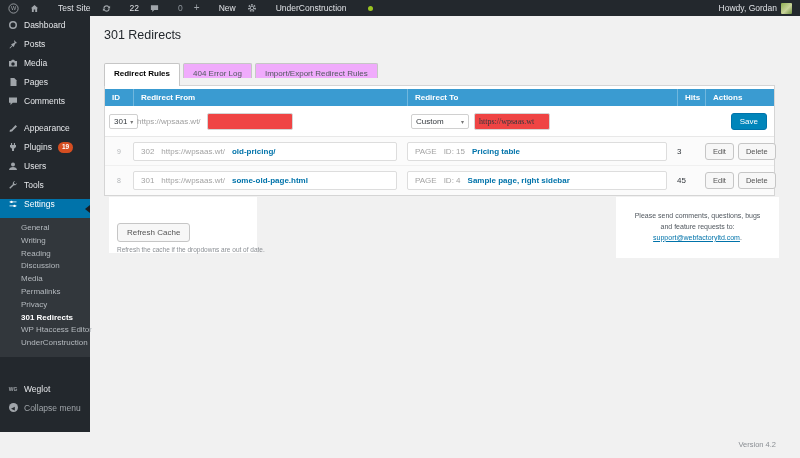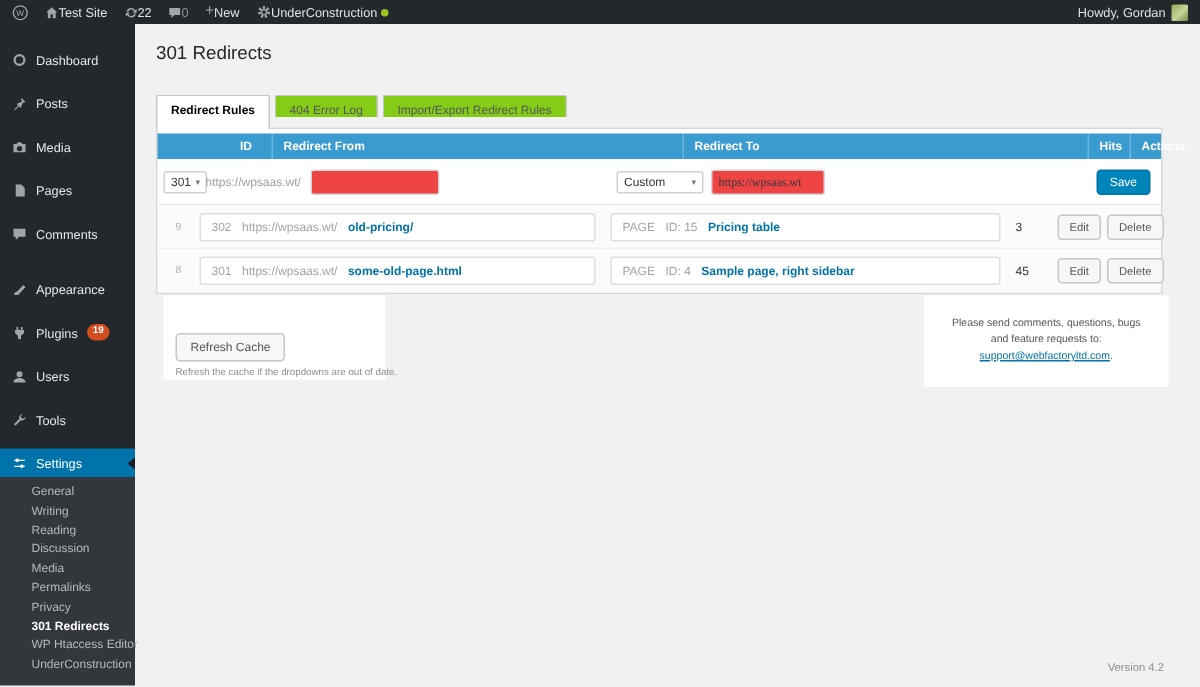--- a/index.html
+++ b/index.html
@@ -3,34 +3,34 @@
 <meta charset="utf-8">
 <style>
   * { margin:0; padding:0; box-sizing:border-box; }
   html,body { width:800px; height:458px; }
   body { font-family:"Liberation Sans", sans-serif; background:#f1f1f1; position:relative; overflow:hidden; }
   #screen { position:absolute; inset:0; width:800px; height:458px; background:#f1f1f1; }
 
   
   #adminbar { position:absolute; top:0; left:0; width:800px; height:16px; background:#23282d;
               display:flex; align-items:center; color:#dfe1e5; font-size:8.5px; padding:0 8px; z-index:50; }
-  .ab-item { display:flex; align-items:center; gap:0; margin-right:11px; cursor:pointer; white-space:nowrap; }
+  .ab-item { display:flex; align-items:center; gap:19px; margin-right:11px; cursor:pointer; white-space:nowrap; }
   .ab-item svg { display:block; }
   .ab-icon { color:#a0a5aa; display:flex; align-items:center; }
   .ab-dim { color:#8f969c; }
   .ab-right { margin-left:auto; display:flex; align-items:center; gap:4px; }
   .ab-dot { width:5px; height:5px; border-radius:50%; background:#9bc421; display:inline-block; margin-left:2px; }
   .ab-avatar { width:11px; height:11px; border-radius:1px;
                background:linear-gradient(135deg,#8fae52 0%,#c8d39a 55%,#6f8f3f 100%); }
   .ab-plus { font-size:10px; color:#a0a5aa; line-height:1; }
 
   
   #sidebar { position:absolute; top:16px; left:0; width:90px; height:416px; background:#23282d;
              color:#e5e7ea; font-size:8.5px; padding-top:4px; }
-  .menu-item { display:flex; align-items:center; gap:6px; height:19px; padding:0 0 0 8px; cursor:pointer; position:relative;margin-top:10px; }
+  .menu-item { display:flex; align-items:flex-start; gap:6px; height:19px; padding:0 0 0 8px; cursor:pointer; position:relative; }
   .menu-item .mi-icon { width:10px; height:10px; color:#a0a5aa; flex:0 0 10px; display:flex; align-items:center; justify-content:center; }
   .menu-item .mi-icon svg { width:10px; height:10px; display:block; }
   .menu-sep { height:8px; }
   .menu-item.current { background:#0073aa; color:#fff; }
   .menu-item.current .mi-icon { color:#fff; }
   .menu-item.current::after { content:""; position:absolute; right:0; top:50%; margin-top:-4px;
       border-top:4px solid transparent; border-bottom:4px solid transparent; border-right:5px solid #191e23; }
   .badge { background:#d54e21; color:#fff; font-size:6.5px; line-height:1; padding:2px 4px; border-radius:7px; font-weight:bold; }
   #submenu { background:#32373c; padding:4px 0 7px 0; }
   .sub-item { display:block; color:#b4b9be; font-size:8px; line-height:12.8px; padding-left:21px; cursor:pointer; white-space:nowrap; }
@@ -39,28 +39,28 @@
   .wg-icon { font-size:5px; font-weight:bold; color:#a0a5aa; letter-spacing:0; }
   .collapse-circle { width:9px; height:9px; border-radius:50%; background:#a0a5aa; color:#23282d;
                      font-size:5px; display:flex; align-items:center; justify-content:center; }
   .dim-label { color:#a0a5aa; }
 
   
   #content { position:absolute; top:16px; left:90px; width:710px; height:442px; }
   #page-title { position:absolute; top:12px; left:14px; font-size:12.5px; font-weight:400; color:#23282d; }
 
   #tabs { position:absolute; top:47px; left:14px; display:flex;justify-content:flex-end; }
-  .tab { font-size:8px; color:#50575e; background:#84cc16; border:1px solid #c6c6c6; border-bottom:none;
+  .tab { font-size:8px; color:#50575e; background:#f0abfc; border:1px solid #c6c6c6; border-bottom:none;
          padding:5px 9px 5px 9px; margin-right:3px; cursor:pointer; border-radius:2px 2px 0 0; height:15px; }
   .tab.active { background:#fff; color:#000; font-weight:bold; height:23px; position:relative; z-index:2; }
 
   #table { position:absolute; top:69px; left:14px; width:671px; background:#fff; border:1px solid #d5d5d5;
            padding-top:3px; z-index:1; }
   .trow { display:grid; grid-template-columns:28px 274px 270px 28px 1fr; align-items:center; }
-  .thead { background:#3a9bd1; height:17px; color:#fff; font-weight:bold; font-size:8px;padding-left:48px; }
+  .thead { background:#3a9bd1; height:17px; color:#fff; font-weight:bold; font-size:8px; }
   .thead > div { padding-left:7px; height:17px; display:flex; align-items:center; }
   .thead > div + div { border-left:1px solid rgba(255,255,255,.28); }
   .form-row { height:31px; border-bottom:1px solid #e8e8e8; background:#fff; font-size:8px; }
   .data-row { height:29px; background:#fbfbfb; border-bottom:1px solid #f0f0f0; font-size:8px; }
   .cell { display:flex; align-items:center; }
   .cell-id { justify-content:center; color:#b3b6b9; font-size:7px; }
   .fake-select { display:inline-flex; align-items:center; gap:3px; background:#fff; border:1px solid #d0d0d0;
                  border-radius:2px; padding:2px 4px; color:#32373c; cursor:pointer; }
   .fake-select .arrow { font-size:6px; color:#777; }
   .prefix { color:#a0a0a0; margin:0 6px 0 4px; white-space:nowrap; }

